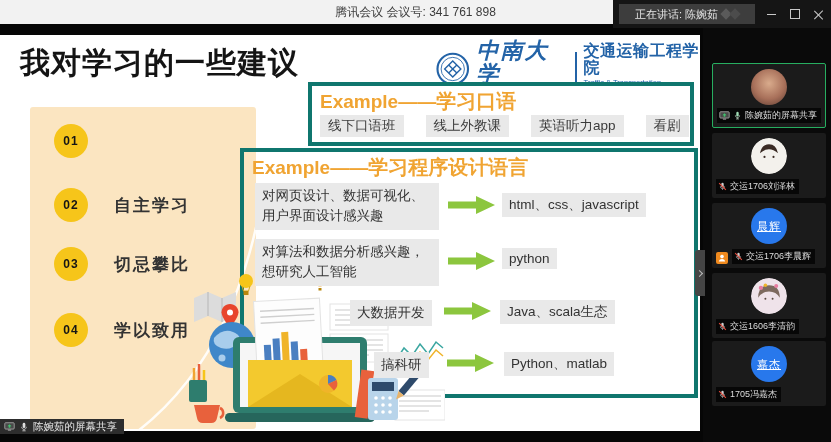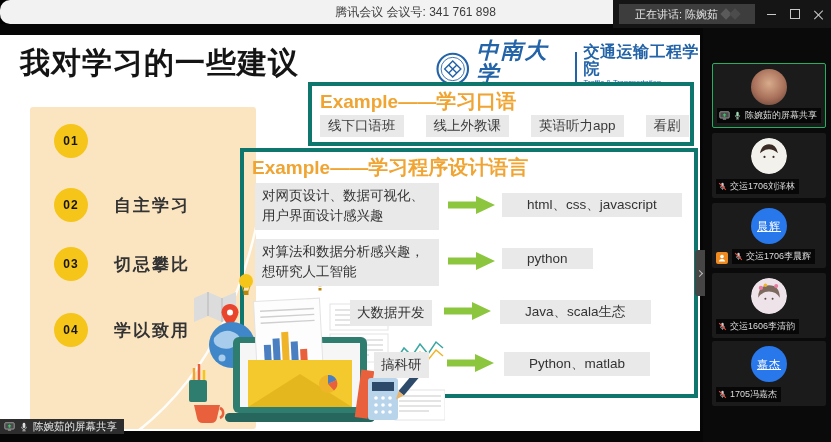--- a/index.html
+++ b/index.html
@@ -1,21 +1,21 @@
 <!DOCTYPE html>
 <html><head>
 <meta charset="utf-8">
 <style>
   html,body{margin:0;padding:0;}
   body{width:831px;height:442px;background:#000;position:relative;overflow:hidden;
        font-family:"Liberation Sans","DejaVu Sans",sans-serif;}
 
   
   .titlebar{position:absolute;left:0;top:0;width:831px;height:24px;background:#f2f2f2;
-            display:flex;align-items:center;justify-content:center;z-index:5;border-radius:10px;}
+            display:flex;align-items:center;justify-content:center;z-index:5;}
   .titlebar-text{font-size:12px;color:#3c3c3c;}
   .tr-cluster{position:absolute;right:0;top:0;width:218px;height:28px;background:#151515;
               display:flex;align-items:center;z-index:6;}
   .speaking-toast{margin-left:6px;height:20px;background:#3d3d3d;color:#e6e6e6;font-size:11px;
                   display:flex;align-items:center;padding:0 16px;gap:4px;white-space:nowrap;}
   .toast-diamond{width:8px;height:8px;background:#5a5a5a;transform:rotate(45deg);display:inline-block;}
   .toast-diamond.d2{background:#4c4c4c;margin-left:-3px;}
   .win-controls{display:flex;margin-left:auto;}
   .win-btn{width:24px;height:28px;display:flex;align-items:center;justify-content:center;cursor:pointer;}
   .min-glyph{width:9px;height:1px;background:#c9c9c9;}
@@ -28,42 +28,42 @@
   .stage{position:absolute;left:0;top:24px;width:703px;height:418px;background:#060606;}
   .slide{position:absolute;left:0;top:11px;width:700px;height:396px;background:#fff;}
   .slide-title{position:absolute;left:20px;top:8px;font-size:30px;font-weight:900;color:#141414;letter-spacing:1px;}
 
   
   .logo{position:absolute;left:436px;top:4px;display:flex;align-items:center;gap:7px;color:#2363a7;}
   .logo-col{display:flex;flex-direction:column;align-items:center;line-height:1.05;}
   .logo-cn{font-family:"Liberation Serif","DejaVu Serif",serif;font-style:italic;font-weight:700;font-size:22px;letter-spacing:2px;}
   .logo-en{font-size:6.5px;font-weight:700;letter-spacing:.3px;margin-top:1px;}
   .logo-divider{width:2px;height:34px;background:#2363a7;}
-  .college-cn{font-size:16px;font-weight:800;letter-spacing:.5px;}
+  .college-cn{font-size:16px;font-weight:800;letter-spacing:.5px;font-family:Liberation Mono, monospace;}
   .college-en{font-size:7.5px;margin-top:2px;}
 
   
   .panel{position:absolute;left:30px;top:72px;width:226px;height:322px;background:#fbe5c1;border-radius:3px;}
   .sug-row{position:absolute;left:24px;display:flex;align-items:center;gap:26px;height:34px;}
   .num-circle{width:34px;height:34px;border-radius:50%;background:#f6c51a;color:#151515;font-weight:800;
               font-size:12px;display:flex;align-items:center;justify-content:center;letter-spacing:1px;flex:0 0 auto;}
   .sug-label{font-size:17px;font-weight:800;color:#333;letter-spacing:2px;white-space:nowrap;}
 
   .arc-svg{position:absolute;left:0;top:0;width:700px;height:396px;pointer-events:none;}
 
   
   .example-box{position:absolute;border:4px solid #0f766e;}
   .oral{left:308px;top:47px;width:378px;height:56px;background:#fff;}
   .prog{left:240px;top:113px;width:450px;height:242px;background:transparent;}
   .box-title{position:absolute;left:8px;top:2px;font-size:19px;font-weight:800;color:#f0a432;white-space:nowrap;}
   .box-title .cn{font-size:20px;font-weight:900;}
   .oral-chips{position:absolute;left:8px;top:29px;display:flex;gap:22px;}
   .chip{background:#e9e9e9;color:#3a3a3a;font-size:13.5px;padding:2px 8px;white-space:nowrap;}
   .int-box{position:absolute;background:#e9e9e9;color:#333;font-size:13.5px;line-height:1.5;padding:3px 7px;z-index:3;}
-  .res-chip{position:absolute;background:#e9e9e9;color:#333;font-size:13.5px;padding:3px 25px;white-space:nowrap;z-index:3;}
+  .res-chip{position:absolute;background:#e9e9e9;color:#333;font-size:13.5px;padding:3px 7px;white-space:nowrap;z-index:3;}
   .arrow{position:absolute;z-index:3;}
 
   .illus{position:absolute;left:180px;top:233px;width:265px;height:162px;z-index:2;}
 
   
   .share-banner{position:absolute;left:0;top:419px;height:15px;background:#2d2d2d;display:flex;
                 align-items:center;gap:4px;padding:0 7px 0 4px;z-index:7;}
   .share-banner-text{color:#e8e8e8;font-size:10.5px;white-space:nowrap;}
 
   

